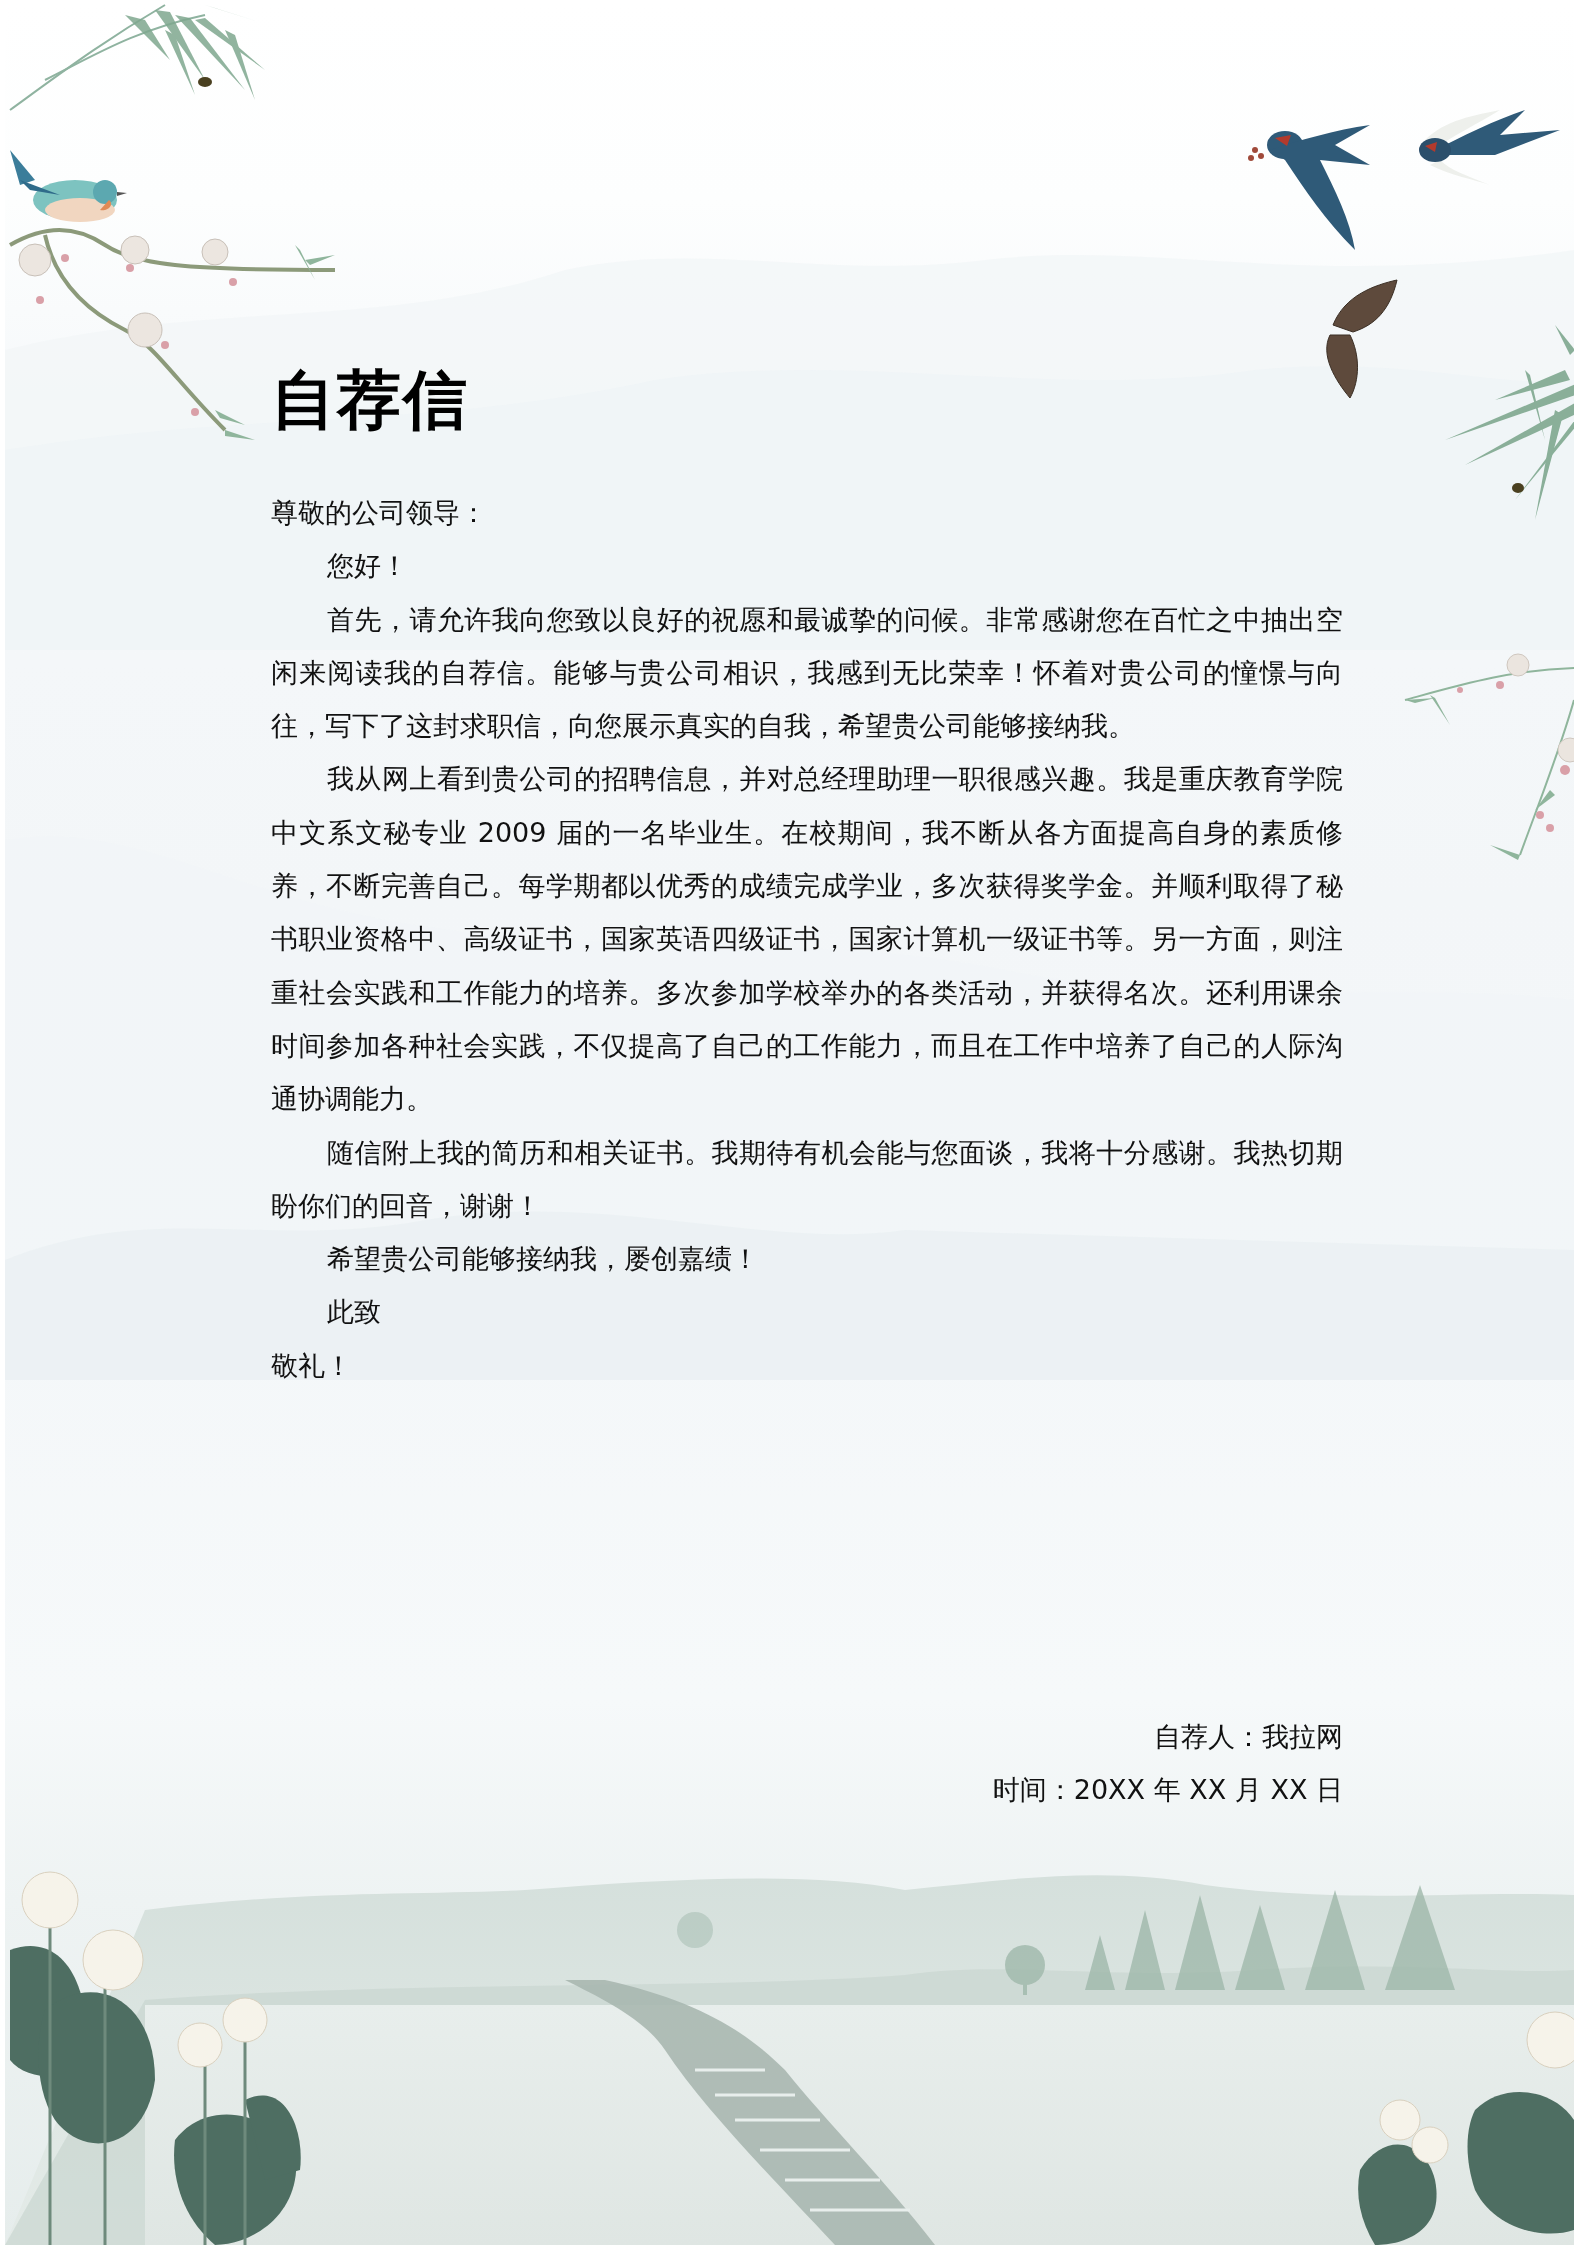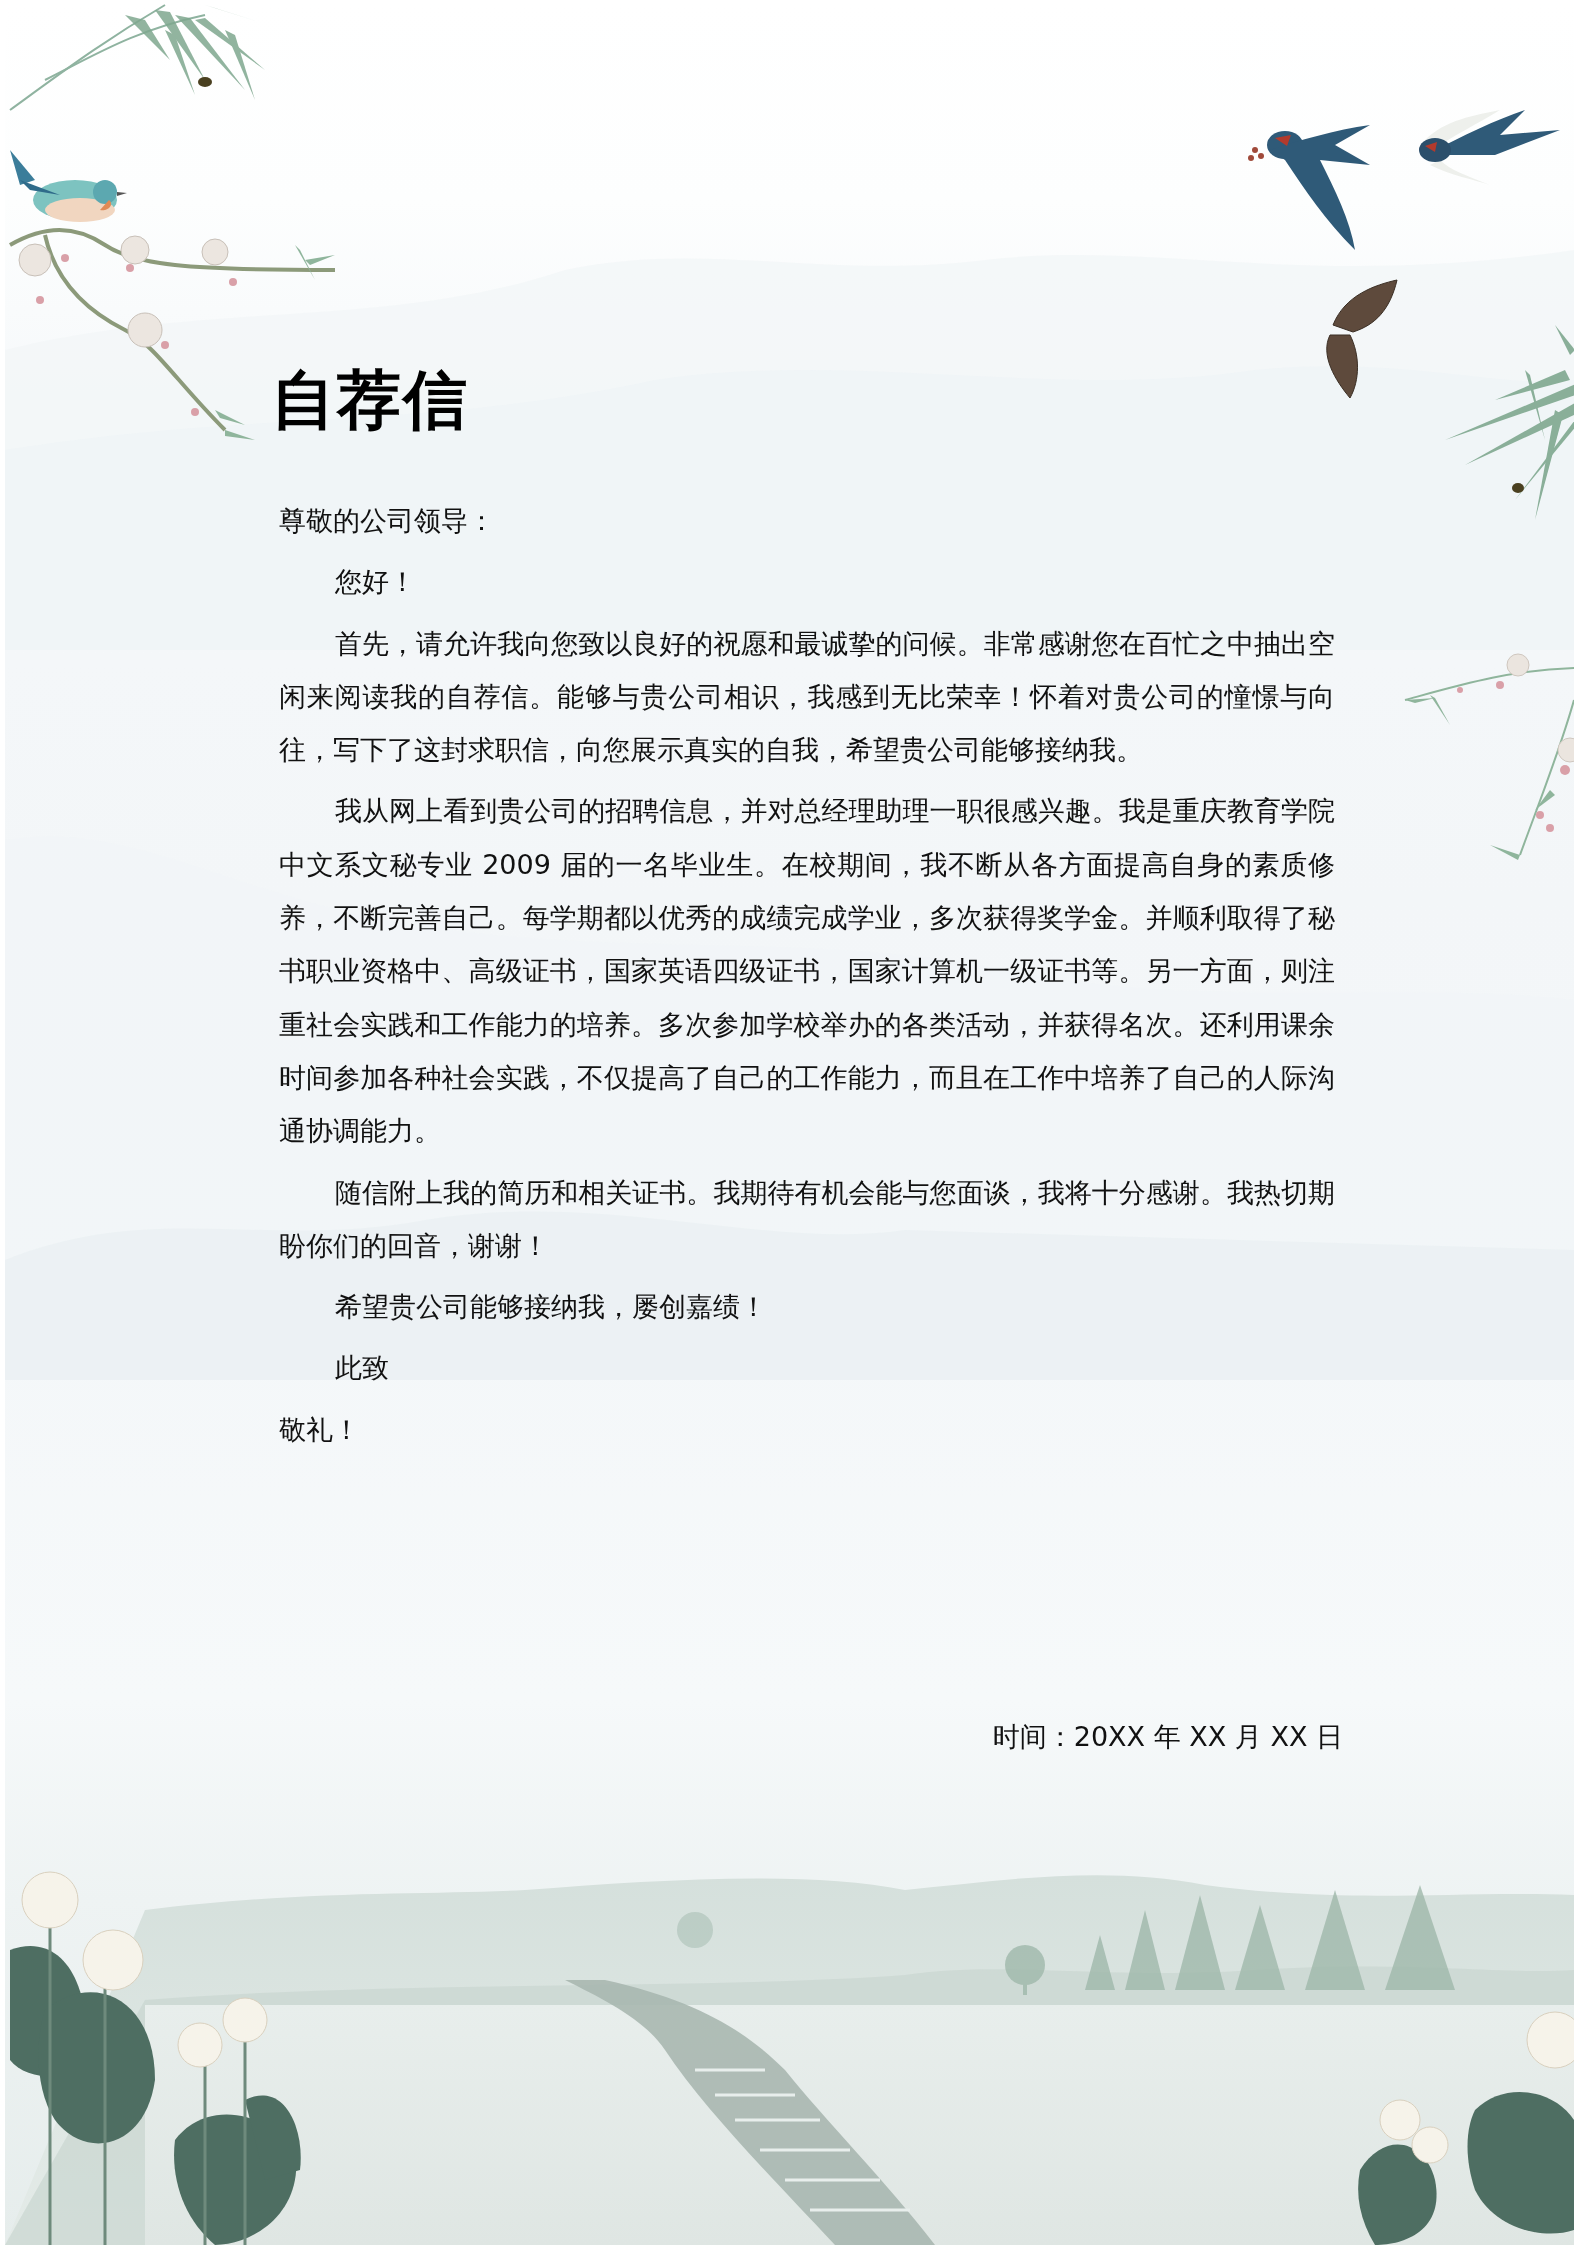--- a/index.html
+++ b/index.html
@@ -23,21 +23,21 @@
   .title {
     position: absolute; left: 0; width: 1072px; top: 355px; text-align: left;
     font-size: 64px; font-weight: bold; letter-spacing: 2px; color: #000;
     line-height: 90px;
   }
   .body-text {
     position: absolute; left: 0; top: 486px; width: 1072px;
     font-size: 27px; line-height: 53.3px; color: #111;
     text-align: justify;
   }
-  .body-text p { margin: 8px; }
+  .body-text p { margin: 0; }
   .indent { text-indent: 56px; }
   .sign {
     position: absolute; left: 0; top: 1710px; width: 1072px; text-align: right;
     font-size: 27px; line-height: 53.3px; color: #111;
   }
   .sign p { margin: 0; }
 </style>
 </head>
 <body>
 
@@ -255,15 +255,16 @@
     <p class="indent">您好！</p>
     <p class="indent">首先，请允许我向您致以良好的祝愿和最诚挚的问候。非常感谢您在百忙之中抽出空闲来阅读我的自荐信。能够与贵公司相识，我感到无比荣幸！怀着对贵公司的憧憬与向往，写下了这封求职信，向您展示真实的自我，希望贵公司能够接纳我。</p>
     <p class="indent">我从网上看到贵公司的招聘信息，并对总经理助理一职很感兴趣。我是重庆教育学院中文系文秘专业 2009 届的一名毕业生。在校期间，我不断从各方面提高自身的素质修养，不断完善自己。每学期都以优秀的成绩完成学业，多次获得奖学金。并顺利取得了秘书职业资格中、高级证书，国家英语四级证书，国家计算机一级证书等。另一方面，则注重社会实践和工作能力的培养。多次参加学校举办的各类活动，并获得名次。还利用课余时间参加各种社会实践，不仅提高了自己的工作能力，而且在工作中培养了自己的人际沟通协调能力。</p>
     <p class="indent">随信附上我的简历和相关证书。我期待有机会能与您面谈，我将十分感谢。我热切期盼你们的回音，谢谢！</p>
     <p class="indent">希望贵公司能够接纳我，屡创嘉绩！</p>
     <p class="indent">此致</p>
     <p>敬礼！</p>
   </div>
 
   <div class="sign">
+    <p>自荐人：我拉网</p>
     <p>时间：20XX 年 XX 月 XX 日</p>
   </div>
 </div>
 
 </body></html>

